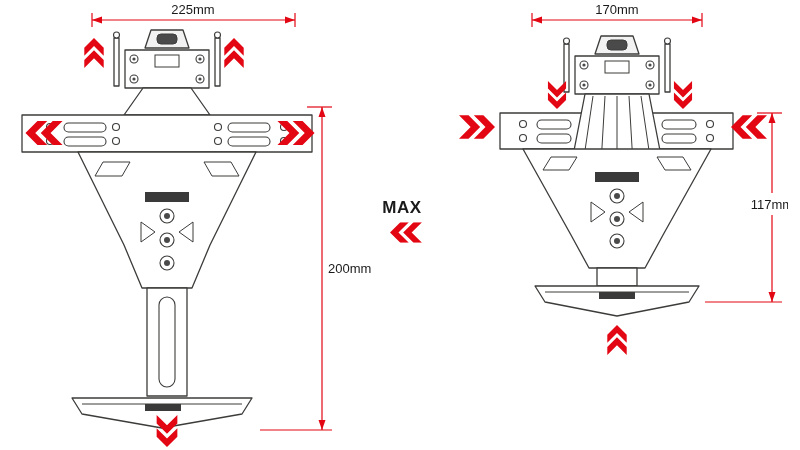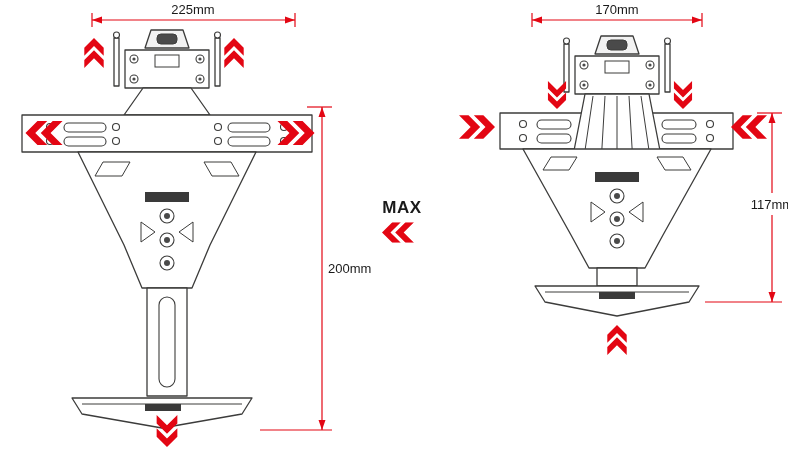--- a/index.html
+++ b/index.html
@@ -2,21 +2,21 @@
 <html><head>
 <meta charset="utf-8">
 <style>
   html,body{margin:0;padding:0;background:#ffffff;}
   body{font-family:"Liberation Sans", sans-serif;}
   .stage{position:relative;width:788px;height:450px;background:#ffffff;overflow:hidden;}
   .fig{position:absolute;top:0;}
   .fig-left{left:10px;}
   .fig-right{left:455px;}
   .legend{position:absolute;left:362px;top:198px;width:80px;display:flex;flex-direction:column;align-items:center;gap:16px;}
-  .legend-item{display:flex;flex-direction:column;align-items:flex-start;gap:4px;}
+  .legend-item{display:flex;flex-direction:column;align-items:flex-end;gap:4px;}
   .legend-label{font-weight:bold;font-size:17px;color:#1a1a1a;letter-spacing:0.5px;}
   svg{display:block;}
   .outline{fill:#ffffff;stroke:#3c3c3b;stroke-width:1.3;stroke-linejoin:round;}
   .outline-g{fill:#f2f2f2;stroke:#3c3c3b;stroke-width:1.3;stroke-linejoin:round;}
   .darkpart{fill:#4a4a4a;stroke:#3c3c3b;stroke-width:1;}
   .logobar{fill:#3a3a3a;stroke:none;}
   .detail{fill:none;stroke:#3c3c3b;stroke-width:1;}
   .hole{fill:#ffffff;stroke:#3c3c3b;stroke-width:1.1;}
   .holedot{fill:#4a4a4a;stroke:none;}
   .dim{stroke:#e30613;stroke-width:1.2;fill:none;}

